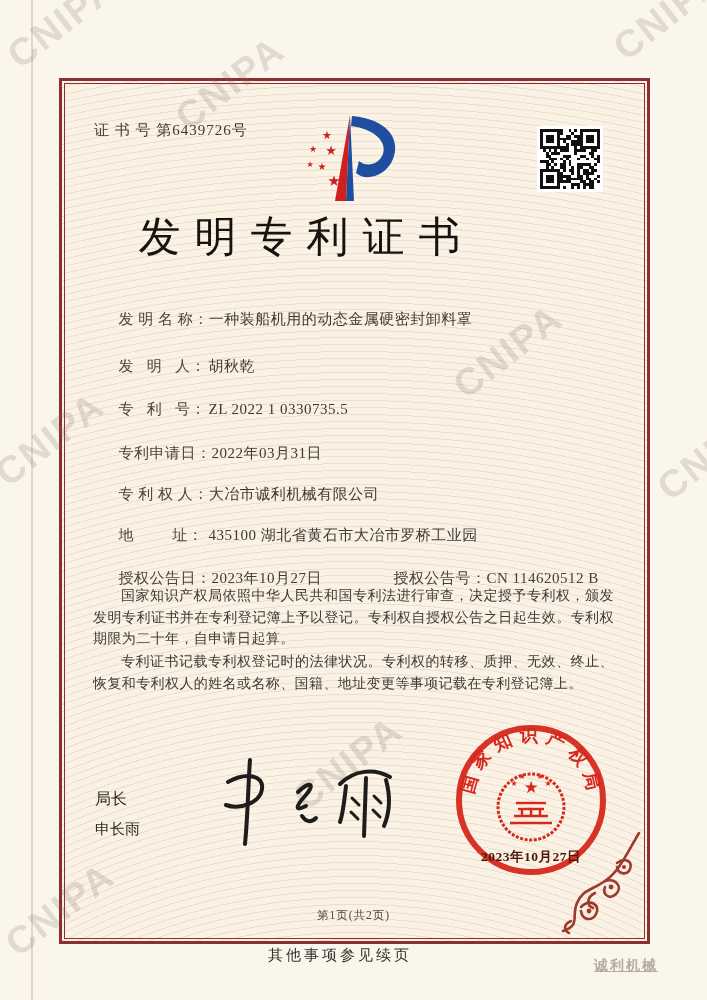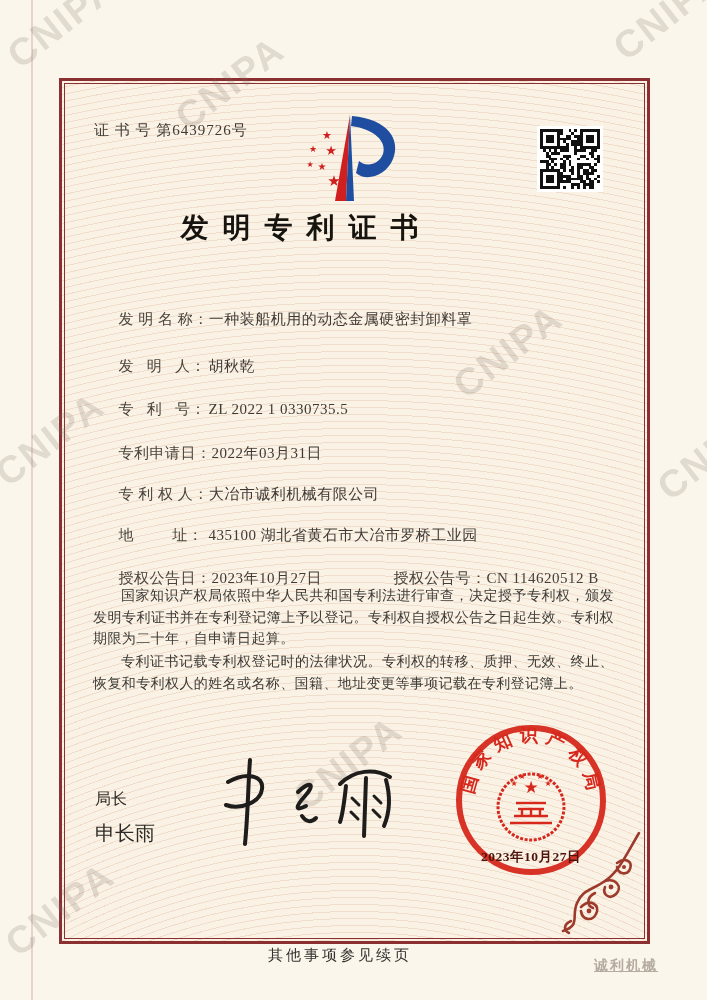--- a/index.html
+++ b/index.html
@@ -32,37 +32,37 @@
 
   .cert-no{position:absolute;left:94px;top:121px;font-size:15px;
      color:#3f3a33;letter-spacing:1px;white-space:pre;}
 
   .logo{position:absolute;left:300px;top:110px;width:104px;height:98px;}
   .qr{position:absolute;left:537px;top:126px;width:66px;height:66px;
       background:#ffffff;padding:3px;box-sizing:border-box;}
   .qr svg{display:block;width:100%;height:100%;}
 
   .title{position:absolute;left:0;top:209px;width:599px;text-align:center;
-     font-size:28px;font-weight:700;color:#171410;letter-spacing:14px;
+     font-size:42px;font-weight:400;color:#171410;letter-spacing:14px;
      text-indent:14px;}
 
   .field{position:absolute;left:93px;font-size:15px;color:#46403a;
      white-space:pre;letter-spacing:.5px;}
   .field .lbl{display:inline-block;min-width:90px;color:#4a443c;}
   .field .val{color:#403a35;}
   .field2{position:absolute;left:368px;font-size:15px;color:#46403a;
      white-space:pre;letter-spacing:.5px;text-align:right;}
 
   .para{position:absolute;left:93px;width:521px;font-size:14px;
      line-height:21.5px;color:#3d3a36;text-align:justify;
      text-indent:2em;letter-spacing:.4px;}
 
   .sig-title{position:absolute;left:95px;top:789px;font-size:16px;color:#2e2b27;
      font-family:Liberation Serif, serif;}
-  .sig-name{position:absolute;left:95px;top:820px;font-size:20px;color:#2e2b27;
+  .sig-name{position:absolute;left:95px;top:820px;font-size:15px;color:#2e2b27;
      font-family:"Liberation Sans","DejaVu Sans",sans-serif;}
   .sig-hand{position:absolute;left:198px;top:752px;width:230px;height:100px;}
 
   .seal{position:absolute;left:452px;top:721px;width:158px;height:158px;}
   .seal-date{position:absolute;left:0;top:127px;width:100%;text-align:center;
      font-size:13.5px;font-weight:bold;color:#4e140c;letter-spacing:.5px;}
 
   .flourish{position:absolute;left:551px;top:829px;width:92px;height:108px;}
 
   .page-info{position:absolute;left:0;top:908px;width:707px;text-align:center;
@@ -363,16 +363,17 @@
         <path d="M30,78 c9,-9 20,-2 15,7 c-4,8 -14,6 -15,-3"></path>
         <path d="M66,34 c8,-6 16,-2 13,6 c-3,7 -12,5 -13,-2"></path>
         <path d="M44,64 c-8,4 -9,12 -2,15"></path>
         <path d="M20,92 c-7,3 -8,9 -2,12"></path>
         <circle cx="60" cy="58" r="2.4" fill="#9c3a2b" stroke="none"></circle>
         <circle cx="38" cy="82" r="2.4" fill="#9c3a2b" stroke="none"></circle>
         <circle cx="73" cy="38" r="2" fill="#9c3a2b" stroke="none"></circle>
       </svg>
     </div>
 
+    <div class="page-info">第1页(共2页)</div>
     <div class="cont-note">其他事项参见续页</div>
     <div class="brand-note">诚利机械</div>
   </div>
 </div>
 
 </body></html>

